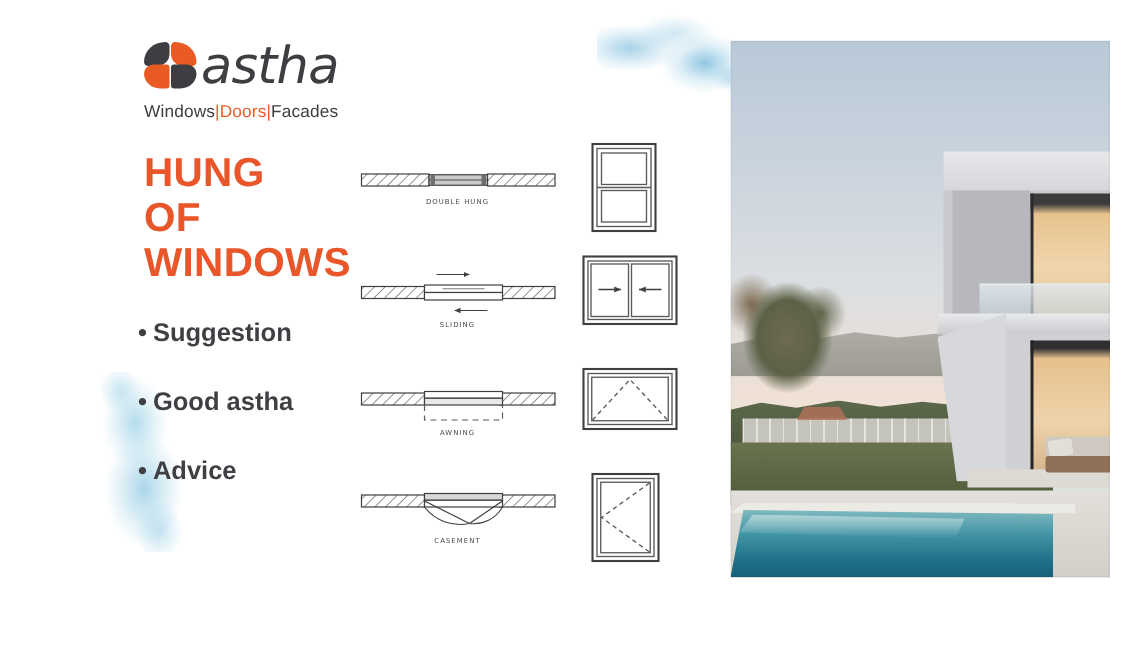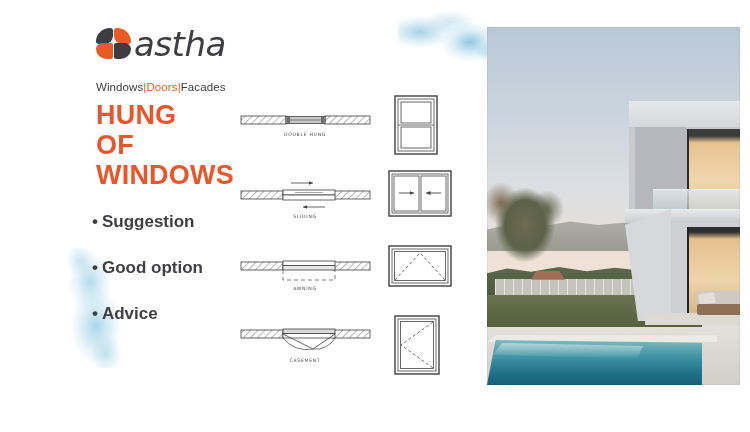--- a/index.html
+++ b/index.html
@@ -32,21 +32,21 @@
   .logo{position:absolute;left:96px;top:24px;width:150px;height:56px;}
   .logo-row{display:flex;align-items:center;height:40px;}
   .logo-mark{position:relative;width:36px;height:32px;flex:0 0 36px;margin-right:2px;}
   .petal{position:absolute;width:17px;height:16px;}
   .p-tl{left:0;top:0;background:#3d3d42;border-radius:100% 20% 60% 20%;}
   .p-tr{left:18px;top:0;background:#ea5b24;border-radius:20% 100% 20% 60%;}
   .p-bl{left:0;top:15px;background:#ea5b24;border-radius:60% 20% 20% 100%;}
   .p-br{left:18px;top:15px;background:#3d3d42;border-radius:20% 60% 100% 20%;}
   .logo-word{font-size:34px;font-weight:400;color:#3d3d42;letter-spacing:-.5px;line-height:36px;
              font-family:"DejaVu Sans",sans-serif;font-style:italic;}
-  .logo-sub{font-size:11.5px;color:#3d3d42;letter-spacing:.1px;margin-top:17px;white-space:nowrap;}
+  .logo-sub{font-size:11.5px;color:#3d3d42;letter-spacing:.1px;margin-top:5px;white-space:nowrap;}
   .logo-sub .o{color:#ea5b24;}
   .logo-sub .bar{color:#ea5b24;}
 
   
   .title{position:absolute;left:96px;top:100px;width:150px;
          color:#e8562a;font-size:27px;line-height:30px;font-weight:bold;letter-spacing:.2px;}
   .title div{white-space:nowrap;}
 
   
   .bullets{position:absolute;left:92px;top:212px;width:160px;}
@@ -144,21 +144,21 @@
   </div>
 
   <div class="title">
     <div>HUNG</div>
     <div>OF</div>
     <div>WINDOWS</div>
   </div>
 
   <div class="bullets">
     <div class="bullet"><span class="dot">•</span><span>Suggestion</span></div>
-    <div class="bullet"><span class="dot">•</span><span>Good option</span></div>
+    <div class="bullet"><span class="dot">•</span><span>Good astha</span></div>
     <div class="bullet"><span class="dot">•</span><span>Advice</span></div>
   </div>
 
   <div class="diagrams">
 
     <div class="row r0">
       <svg class="plan" width="145" height="56" viewBox="0 0 145 56">
         <defs>
           <pattern id="hatchA" width="5" height="5" patternTransform="rotate(45)" patternUnits="userSpaceOnUse">
             <line x1="0" y1="0" x2="0" y2="5" stroke="#4a4a4a" stroke-width="0.8"></line>

